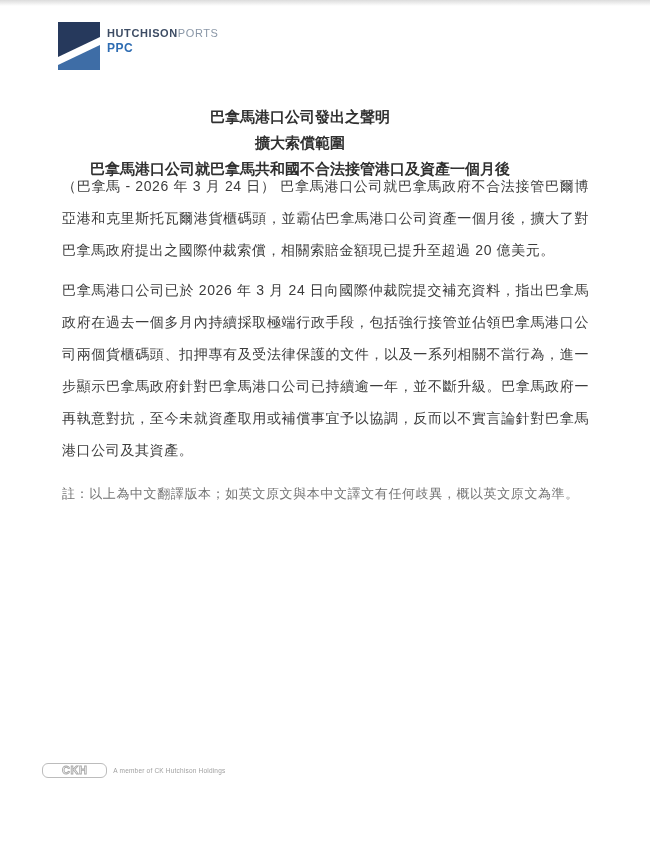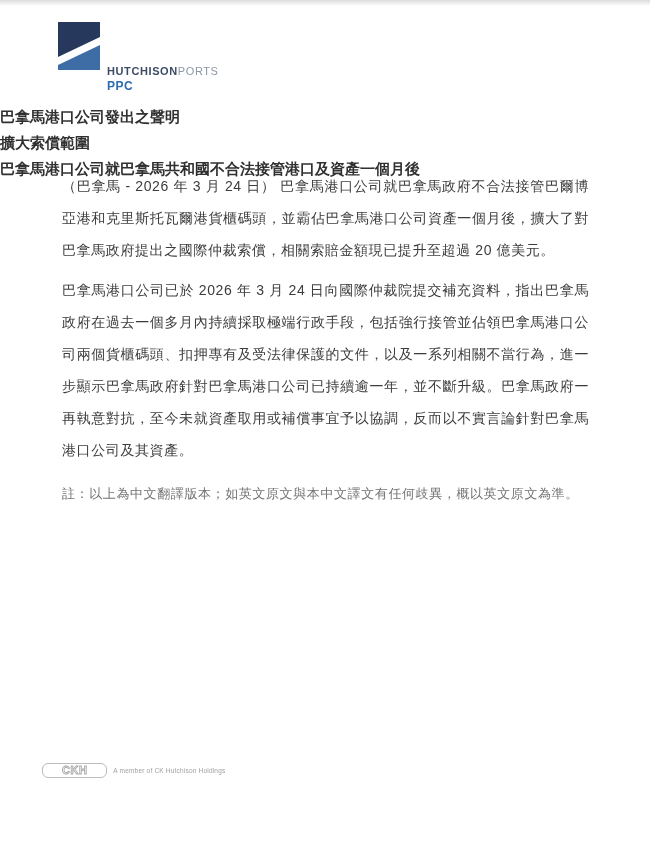--- a/index.html
+++ b/index.html
@@ -30,21 +30,20 @@
     align-items: flex-start;
   }
   .brand-mark {
     width: 42px;
     height: 48px;
     display: block;
   }
   .brand-text {
     margin-left: 7px;
     line-height: 1;
-    margin-top: 38px;
   }
   .brand-line1 {
     font-size: 11px;
     letter-spacing: 0.6px;
     margin-top: 6px;
     white-space: nowrap;
   }
   .brand-line1 .b-bold { font-weight: bold; color: #3d4c64; }
   .brand-line1 .b-light { font-weight: normal; color: #8a97a7; }
   .brand-line2 {
@@ -53,20 +52,21 @@
     color: #2e6cb2;
     margin-top: 3px;
     letter-spacing: 0.5px;
   }
   
   .title-block {
     position: absolute;
     top: 94px;
     left: 0;
     width: 600px;
+    text-align: center;
     font-weight: bold;
     font-size: 15px;
     line-height: 26px;
     color: #303030;
   }
   
   .content {
     position: absolute;
     top: 170px;
     left: 62px;

